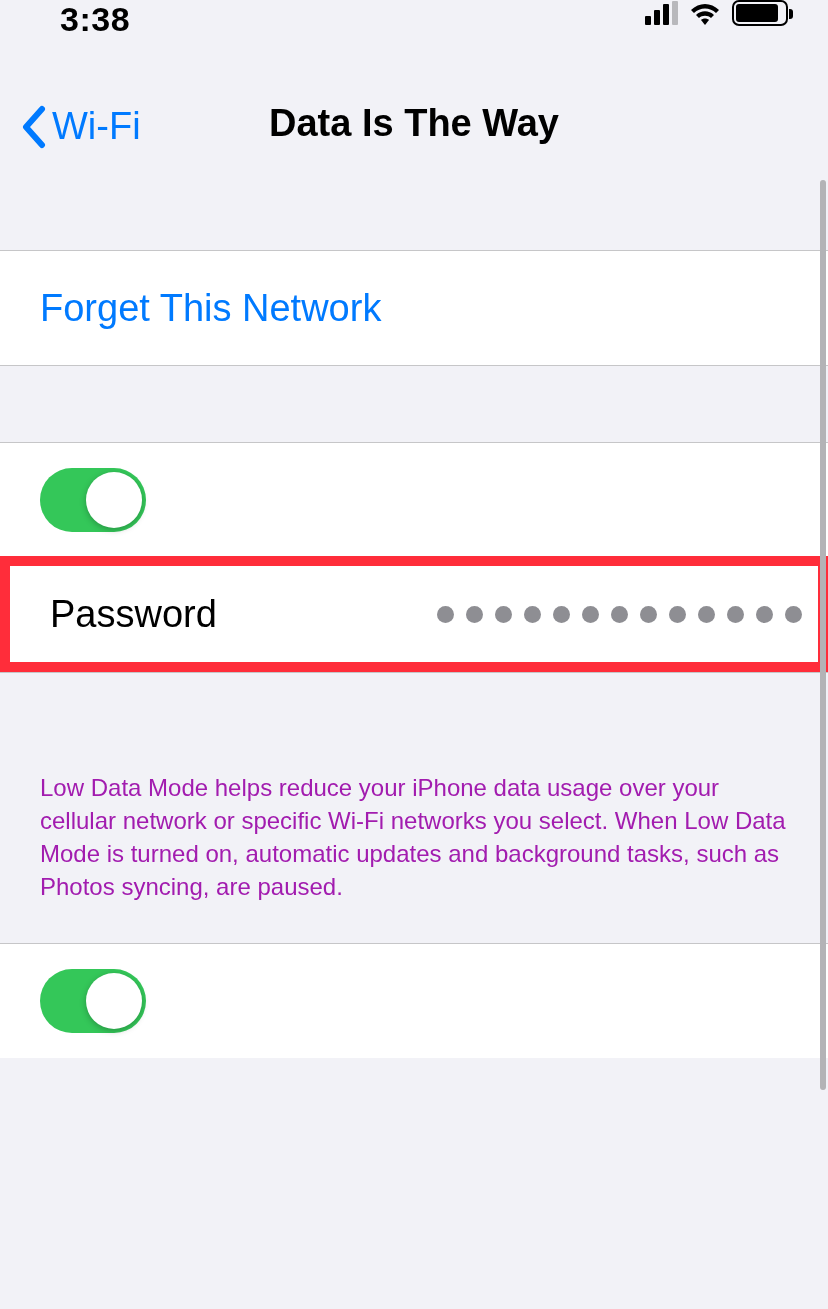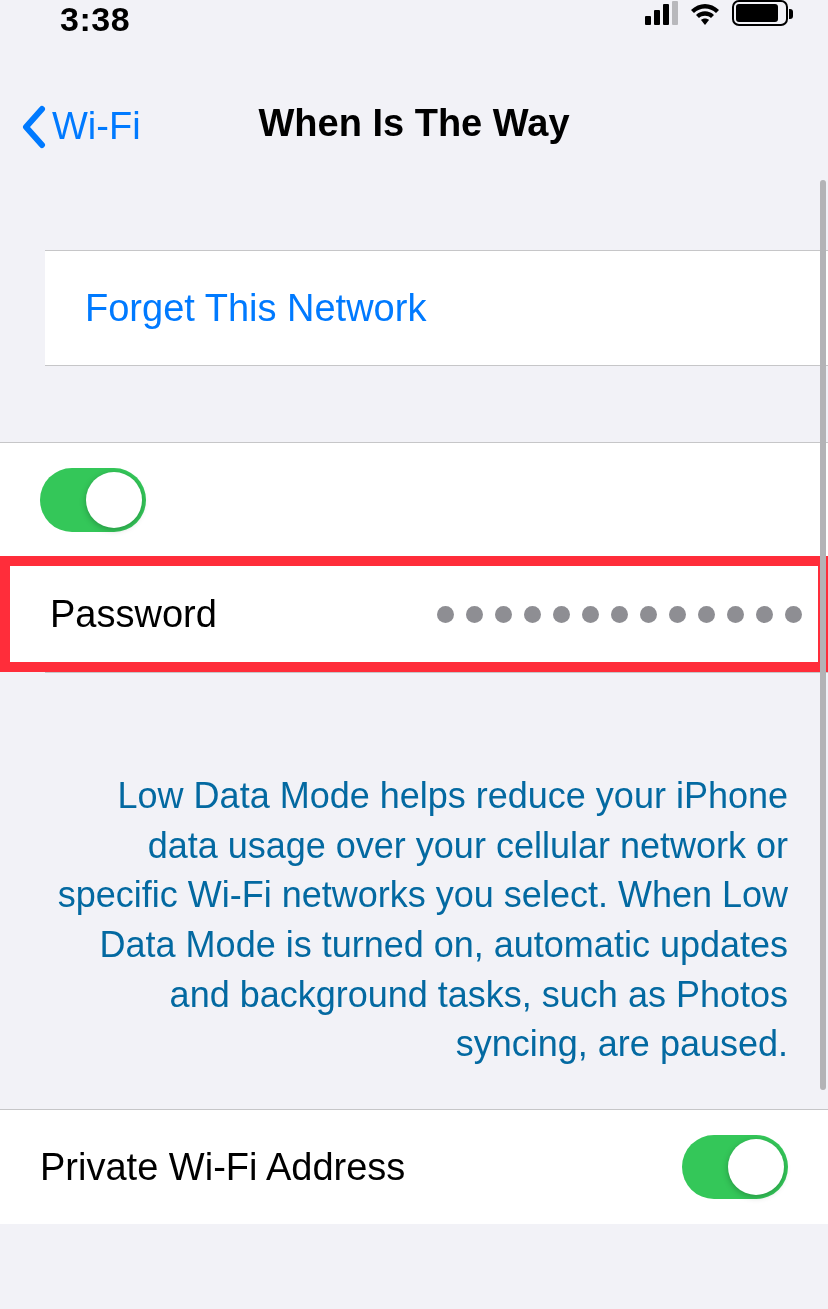--- a/index.html
+++ b/index.html
@@ -66,21 +66,21 @@
   .cell {
     background:#fff;
     min-height: 114px;
     padding: 0 40px;
     display:flex;
     align-items:center;
     justify-content:space-between;
     font-size: 38px;
   }
   .group-top { border-top:1px solid #c6c6c8; }
-  .group-bottom { border-bottom:1px solid #c6c6c8;margin-left:45px; }
+  .group-bottom { border-bottom:1px solid #c6c6c8; }
 
   .link-blue { color:#007aff; font-weight:400; }
 
   
   .switch {
     width:106px; height:64px; border-radius:40px; position:relative;
     flex-shrink:0;
   }
   .switch .knob {
     position:absolute; top:4px; width:56px; height:56px; border-radius:50%;
@@ -96,25 +96,24 @@
     border: 10px solid #ff2d3a;
     position:relative;
     margin-top:-1px;
   }
   .password-wrap .cell { min-height:96px; padding-right:16px;}
   .dots { display:flex; gap:12px; align-items:center; }
   .dots .d { width:17px; height:17px; background:#8e8e93; border-radius:50%; }
 
   
   .footer-text {
-    color:#0369a1;
-    font-size:36px;
+    color:#a21caf;
+    font-size:24px;
     line-height:1.38;
     padding: 22px 40px 40px 40px;
-    text-align: right;
   }
 
   
   .scroll-indicator{
     position:absolute;
     right:2px;
     top:180px;
     width:6px;
     height:910px;
     background:#b3b3b6;
@@ -148,21 +147,21 @@
 
 <div class="nav-bar">
   <div class="back-group">
     <span class="back-chevron">
       <svg width="28" height="44" viewBox="0 0 28 44">
           <polyline points="22,4 6,22 22,40" fill="none" stroke="#007aff" stroke-width="6" stroke-linecap="round" stroke-linejoin="round"></polyline>
         </svg>
     </span>
     <span class="back-label">Wi-Fi</span>
   </div>
-  <div class="nav-title">When Is The Way</div>
+  <div class="nav-title">Data Is The Way</div>
 </div>
 
 <div class="content">
 
   <div class="gap-s"></div>
 
   <div class="group-top group-bottom">
     <div class="cell">
       <span class="link-blue">Forget This Network</span>
     </div>
@@ -198,21 +197,20 @@
     </div>
   </div>
   <div class="group-bottom"></div>
 
   <div class="gap-m"></div>
 
   <div class="footer-text">Low Data Mode helps reduce your iPhone data usage over your cellular network or specific Wi-Fi networks you select. When Low Data Mode is turned on, automatic updates and background tasks, such as Photos syncing, are paused.</div>
 
   <div class="group-top">
     <div class="cell">
-      <span>Private Wi-Fi Address</span>
       <div class="switch on">
           <div class="knob"></div>
         </div>
     </div>
   </div>
 
 </div>
 
 <div class="scroll-indicator"></div>
 

